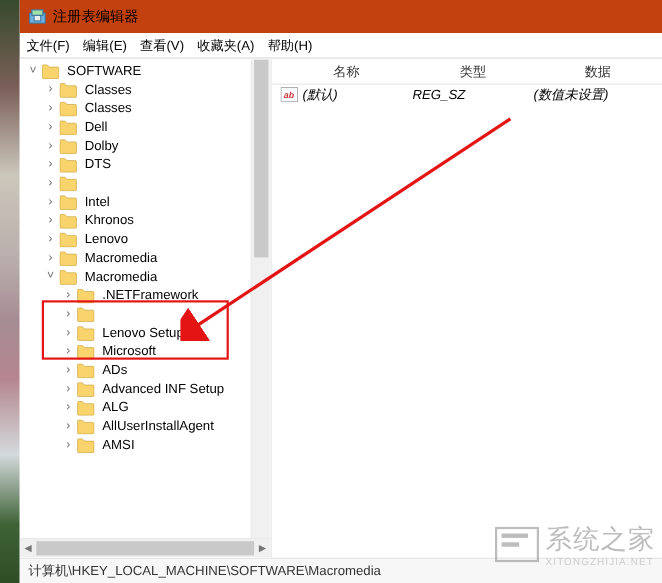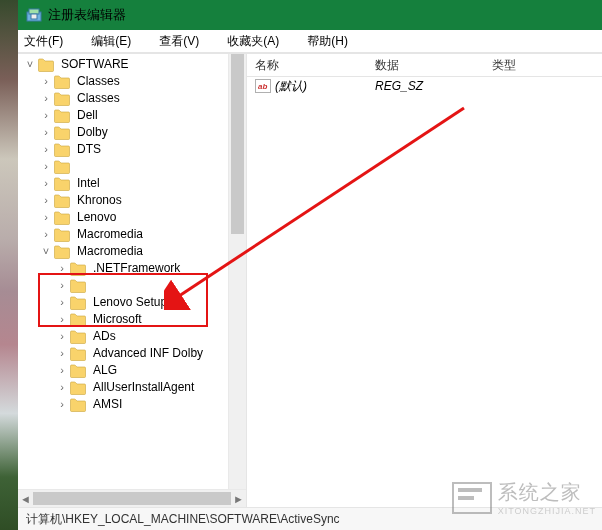--- a/index.html
+++ b/index.html
@@ -29,34 +29,34 @@
     display: flex;
     flex-direction: column;
     box-sizing: border-box;
   }
   .titlebar {
     height: 30px;
     display: flex;
     align-items: center;
     gap: 6px;
     padding: 0 8px;
-    background: #15803d;
+    background: #c2410c;
   }
   .titlebar .app-icon {
     width: 16px; height: 16px;
   }
   .title-text {
     font-size: 13px;
   }
   .menubar {
     height: 22px;
     padding: 0 6px;
     display: flex;
     align-items: center;
-    gap: 28px;
+    gap: 12px;
     border-bottom: 1px solid #e5e5e5;
   }
   .menubar span {
     cursor: default;
   }
   .client {
     flex: 1;
     display: flex;
     border-top: 1px solid #e5e5e5;
     min-height: 0;
@@ -149,20 +149,21 @@
   .columns {
     height: 22px;
     display: flex;
     align-items: center;
     border-bottom: 1px solid #e5e5e5;
     padding-left: 8px;
     position: relative;
   }
   .col {
     color: #333;
+    text-align: center;
   }
   .col-name { width: 120px; }
   .col-type { width: 110px; }
   .col-data { flex: 1; }
   .rows {
     flex: 1;
     padding-left: 8px;
     font-style: italic;
   }
   .row {
@@ -381,21 +382,21 @@
               <svg class="folder-icon" viewBox="0 0 16 14">
     <path d="M0.5 3 L0.5 12.5 Q0.5 13.5 1.5 13.5 L14.5 13.5 Q15.5 13.5 15.5 12.5 L15.5 4 Q15.5 3 14.5 3 L7 3 L5.5 1.5 Q5 1 4.3 1 L1.5 1 Q0.5 1 0.5 2 Z" fill="#f9d36b" stroke="#caa43a" stroke-width="0.6"></path>
   </svg>
               <span class="label">ADs</span>
             </div>
             <div class="node indent2">
               <span class="expander">›</span>
               <svg class="folder-icon" viewBox="0 0 16 14">
     <path d="M0.5 3 L0.5 12.5 Q0.5 13.5 1.5 13.5 L14.5 13.5 Q15.5 13.5 15.5 12.5 L15.5 4 Q15.5 3 14.5 3 L7 3 L5.5 1.5 Q5 1 4.3 1 L1.5 1 Q0.5 1 0.5 2 Z" fill="#f9d36b" stroke="#caa43a" stroke-width="0.6"></path>
   </svg>
-              <span class="label">Advanced INF Dolby</span>
+              <span class="label">Advanced INF Setup</span>
             </div>
             <div class="node indent2">
               <span class="expander">›</span>
               <svg class="folder-icon" viewBox="0 0 16 14">
     <path d="M0.5 3 L0.5 12.5 Q0.5 13.5 1.5 13.5 L14.5 13.5 Q15.5 13.5 15.5 12.5 L15.5 4 Q15.5 3 14.5 3 L7 3 L5.5 1.5 Q5 1 4.3 1 L1.5 1 Q0.5 1 0.5 2 Z" fill="#f9d36b" stroke="#caa43a" stroke-width="0.6"></path>
   </svg>
               <span class="label">ALG</span>
             </div>
             <div class="node indent2">
               <span class="expander">›</span>
@@ -419,56 +420,57 @@
       <div class="hscroll">
         <span class="harrow">◄</span>
         <div class="hthumb"></div>
         <span class="harrow">►</span>
       </div>
     </div>
 
     <div class="list-pane">
       <div class="columns">
         <div class="col col-name">名称</div>
+        <div class="col col-type">类型</div>
         <div class="col col-data">数据</div>
-        <div class="col col-type">类型</div>
       </div>
       <div class="rows">
         <div class="row">
           <div class="cell-name">
             <svg class="value-icon" viewBox="0 0 16 14">
               <rect x="0.5" y="0.5" width="15" height="13" fill="#fff" stroke="#b0b0b0"></rect>
               <text x="3" y="10" font-size="8" fill="#c33" font-family="Arial" font-weight="bold">ab</text>
             </svg>
             <span>(默认)</span>
           </div>
           <div class="cell-type">REG_SZ</div>
+          <div class="cell-data">(数值未设置)</div>
         </div>
       </div>
     </div>
 
   </div>
 
   <div class="statusbar">
-    <span>计算机\HKEY_LOCAL_MACHINE\SOFTWARE\ActiveSync</span>
+    <span>计算机\HKEY_LOCAL_MACHINE\SOFTWARE\Macromedia</span>
   </div>
 
 </div>
 
 <div class="annot" style="left:0;top:0;width:602px;height:530px;">
   <div class="annot-rect" style="left:38px;top:273px;width:170px;height:54px;"></div>
   <svg class="annot-arrow" style="left:164px;top:100px;width:310px;height:210px;" viewBox="0 0 310 210">
     <defs>
       <marker id="ah" markerWidth="14" markerHeight="12" refX="2" refY="6" orient="auto">
         <path d="M0,0 L14,6 L0,12 Z" fill="#e41414"></path>
       </marker>
     </defs>
     <line x1="300" y1="8" x2="12" y2="198" stroke="#e41414" stroke-width="3" marker-end="url(#ah)"></line>
   </svg>
 </div>
 
 <div class="watermark">
   <div class="watermark-logo"></div>
   <div>
-    <div style="font-size:20px;color:#888;">系统之家</div>
+    <div style="font-size:24px;color:#888;">系统之家</div>
     <div style="font-size:9px;color:#aaa;">XITONGZHIJIA.NET</div>
   </div>
 </div>
 
 </body></html>

